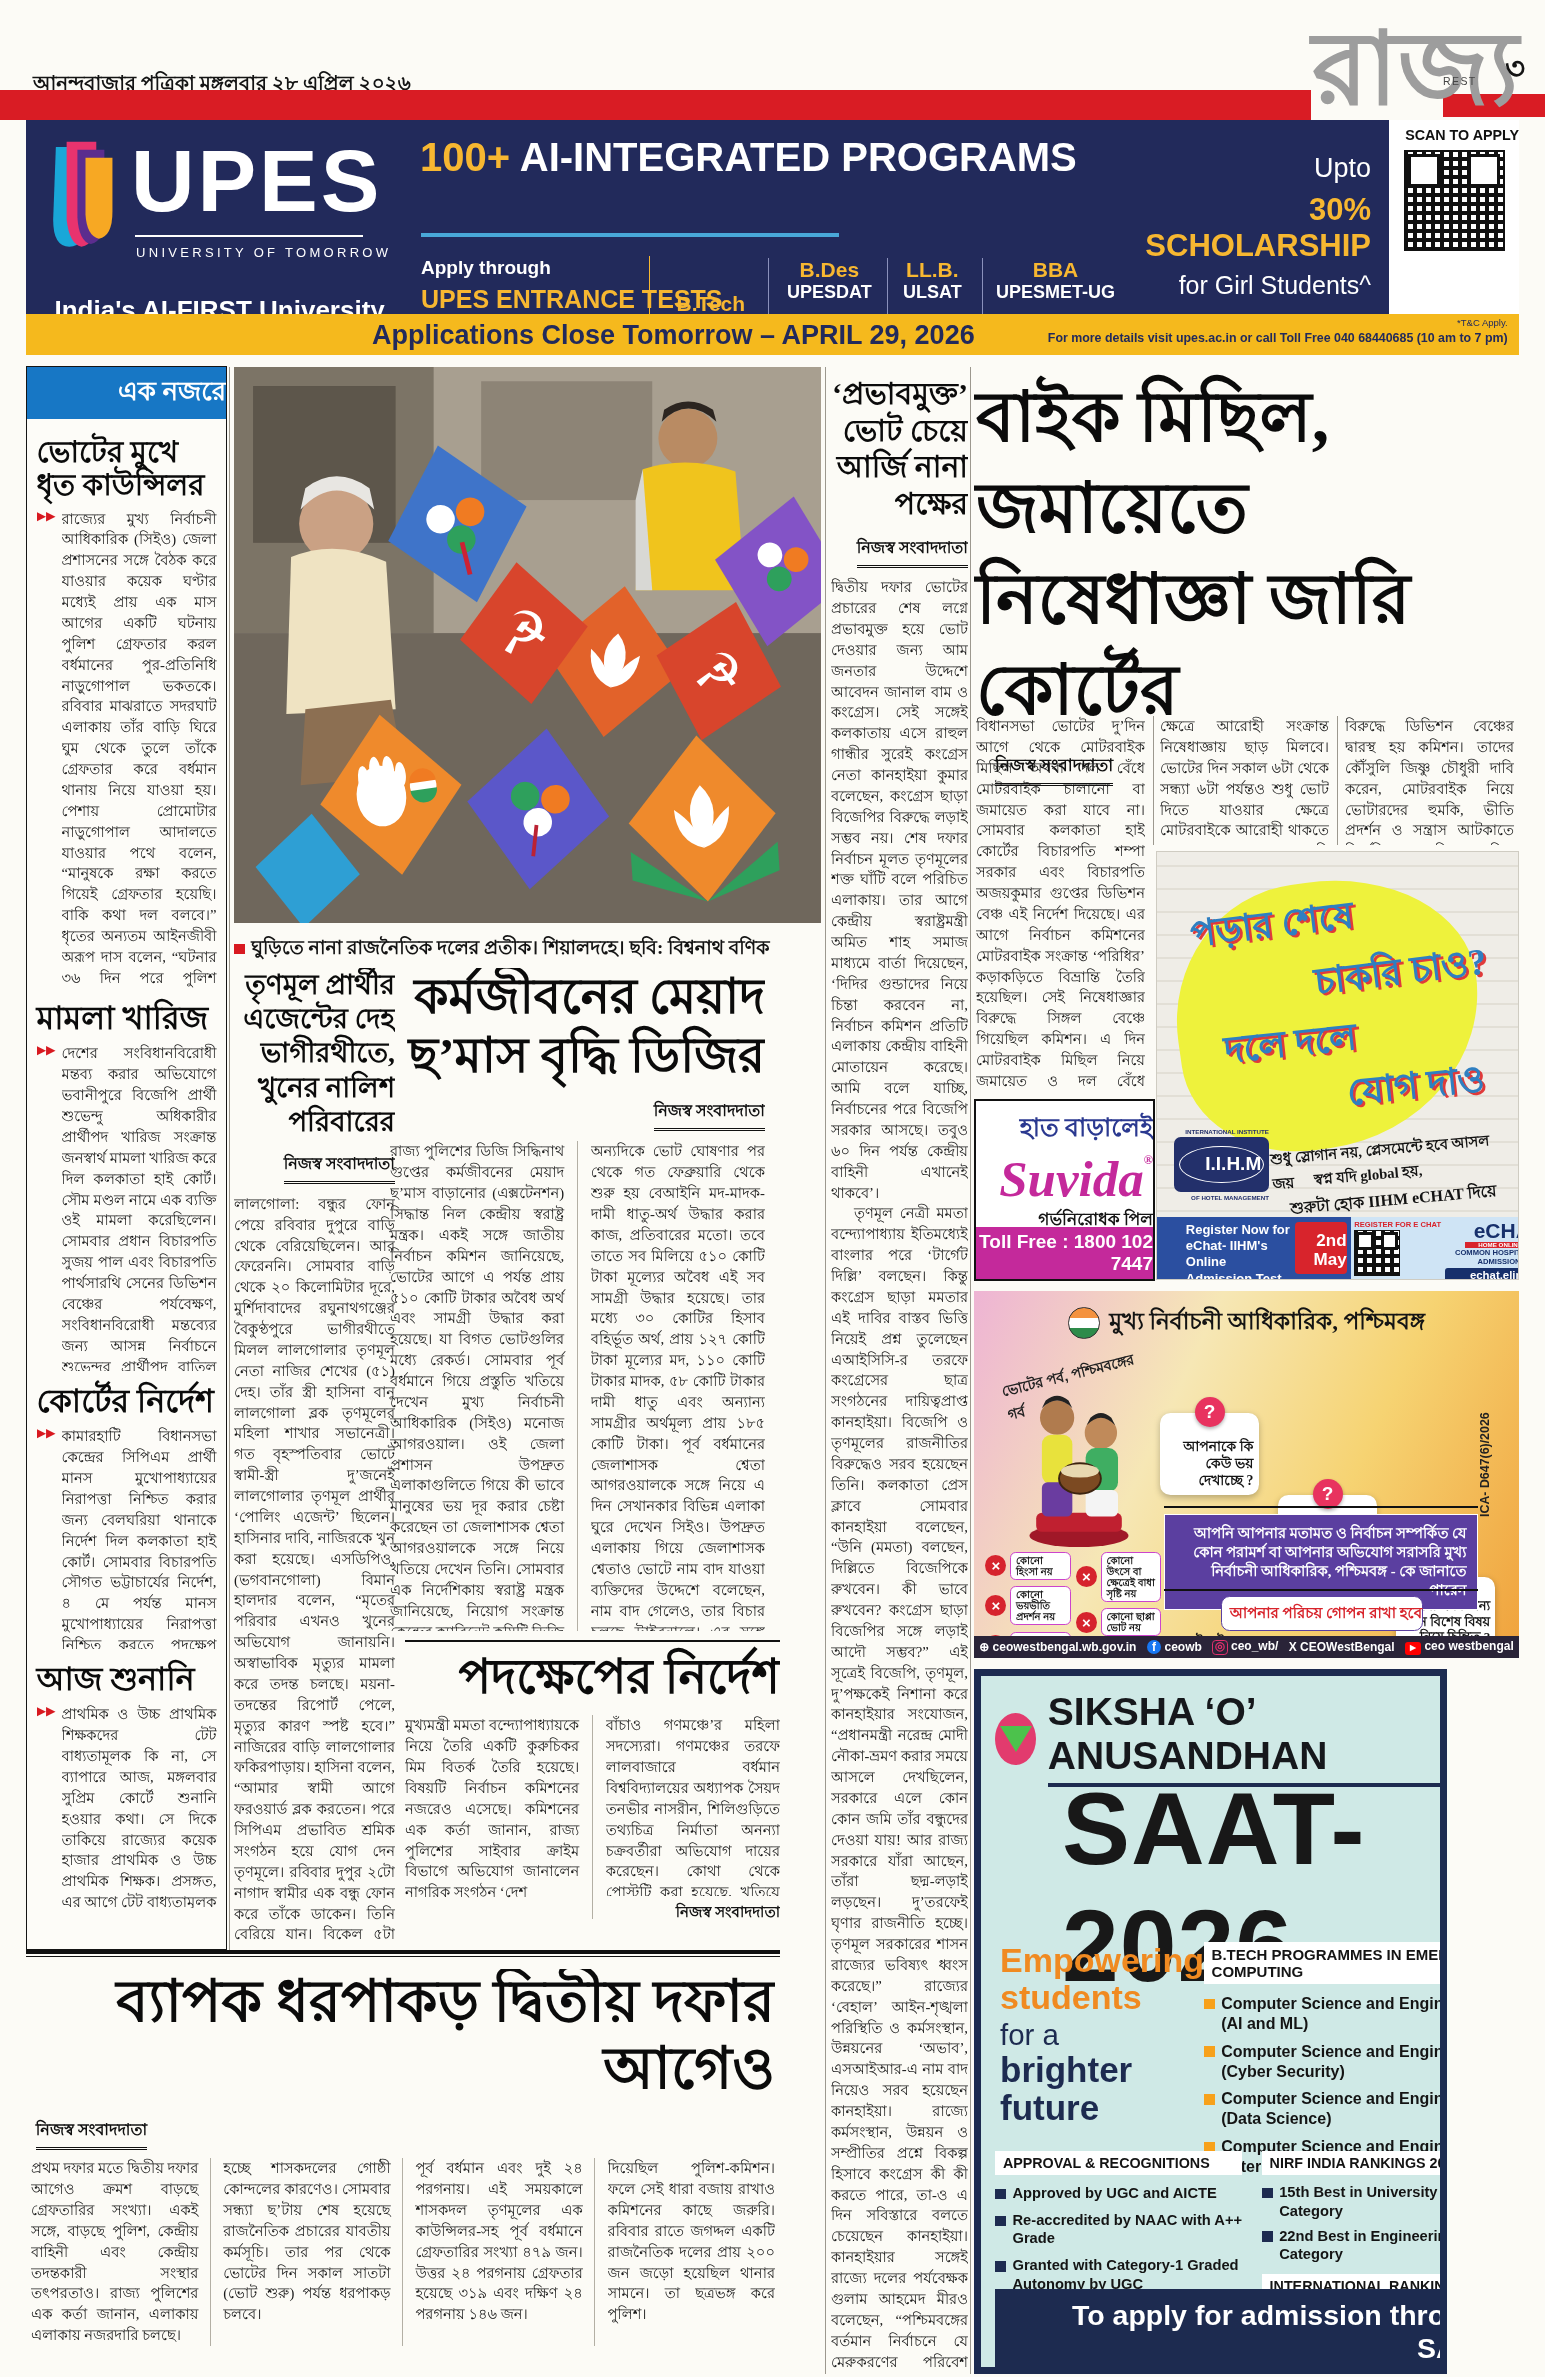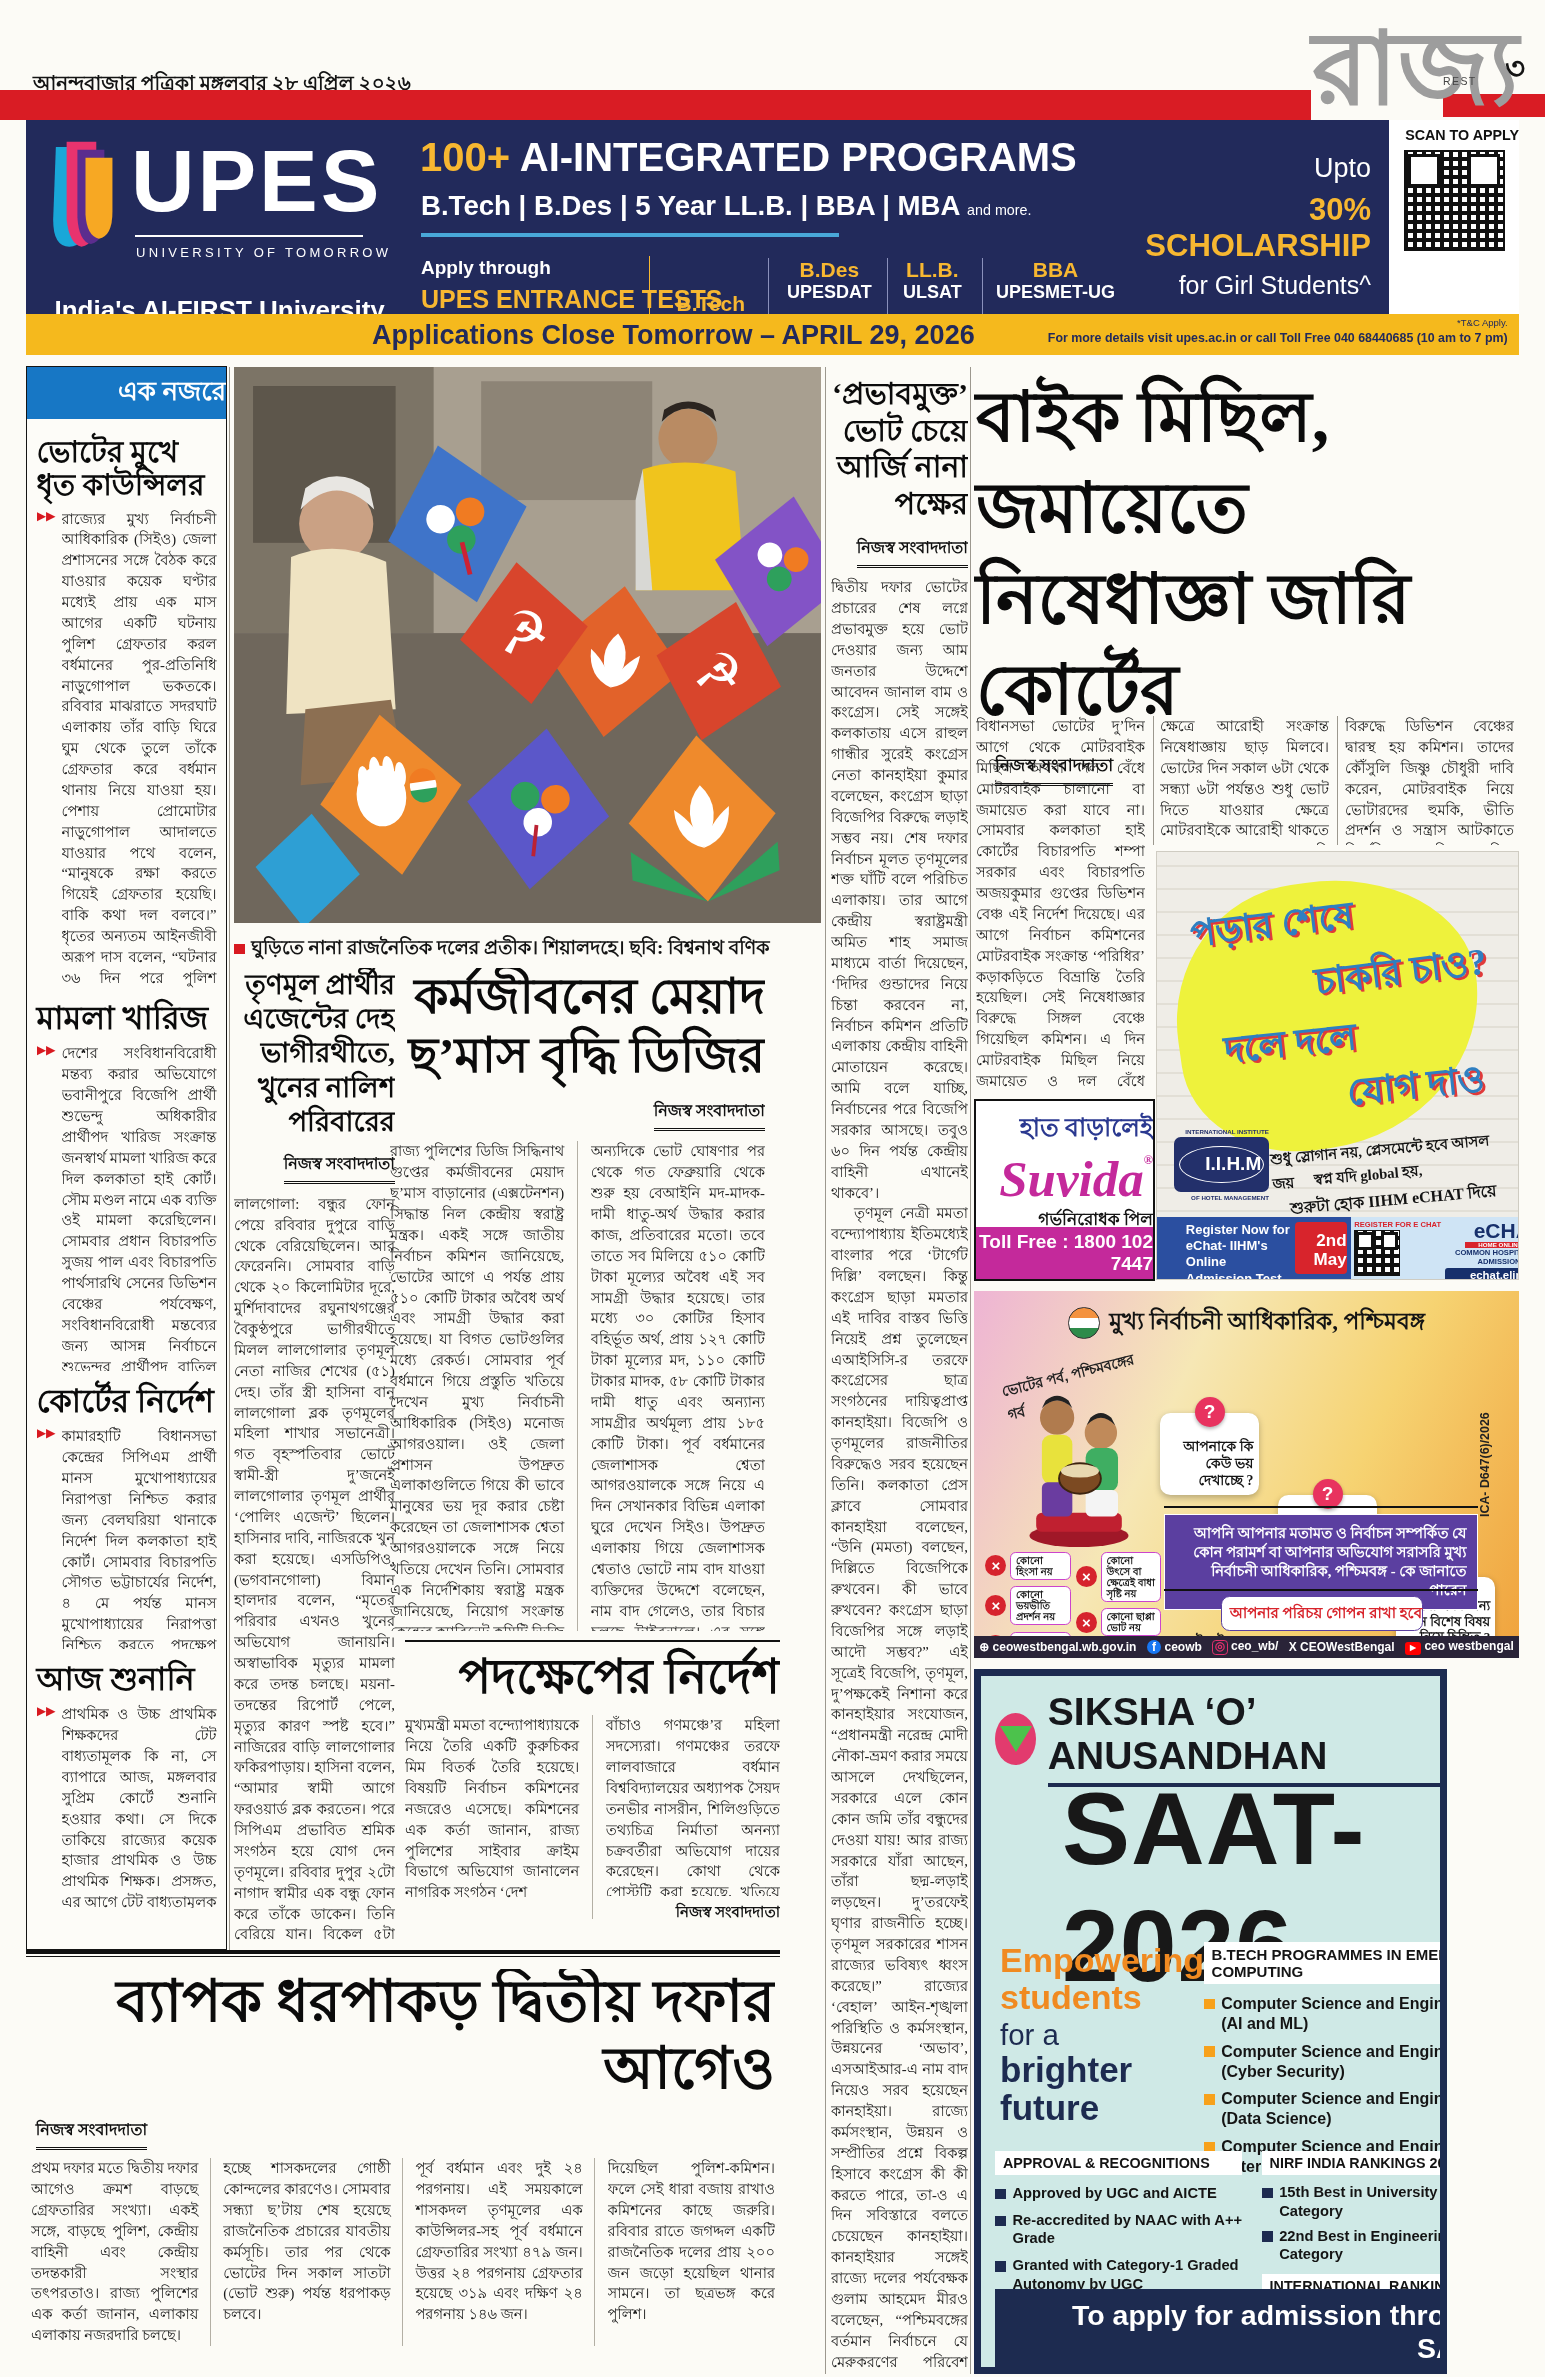--- a/index.html
+++ b/index.html
@@ -58,24 +58,20 @@
     </svg>
     <div class="abs b" style="left:105px;top:9.5px;font-size:88px;letter-spacing:2.9px;">UPES</div>
     <div class="abs" style="left:109px;top:115px;width:228px;height:2.4px;background:#fff;"></div>
     <div class="abs" style="left:110px;top:125px;font-size:13px;letter-spacing:3.3px;">UNIVERSITY OF TOMORROW</div>
     <div class="abs b" style="left:28.5px;top:175px;font-size:26px;">India's AI-FIRST University</div>
 
     <div class="abs" style="left:394px;top:15px;font-size:40px;font-weight:bold;">
       <span style="color:#f7b731;">100+</span>
       <span>AI-INTEGRATED PROGRAMS</span>
     </div>
-    <div class="abs b" style="left:395px;top:70px;font-size:27.6px;">
-      <span>B.Tech  |  B.Des  |  5 Year LL.B.  |  BBA  |  MBA</span>
-      <span style="font-size:14.3px;font-weight:normal;">and more.</span>
-    </div>
     <div class="abs" style="left:395px;top:113px;width:418px;height:3.8px;background:#49a8d8;"></div>
 
     <div class="abs b" style="left:395px;top:137px;font-size:19px;">Apply through</div>
     <div class="abs b" style="left:395px;top:165px;font-size:25px;color:#f7b731;">UPES ENTRANCE TESTS</div>
     <div class="abs" style="left:623px;top:136px;width:1.4px;height:62px;background:#f7b731;"></div>
     <div class="abs" style="left:643px;top:138px;text-align:center;">
       <div class="b" style="font-size:21px;color:#f7b731;margin-top:34px;">B.Tech</div>
       <div class="b" style="font-size:18px;">UPESEAT</div>
     </div>
     <div class="abs" style="left:742px;top:138px;width:1px;height:60px;background:#8a90bb;"></div>

